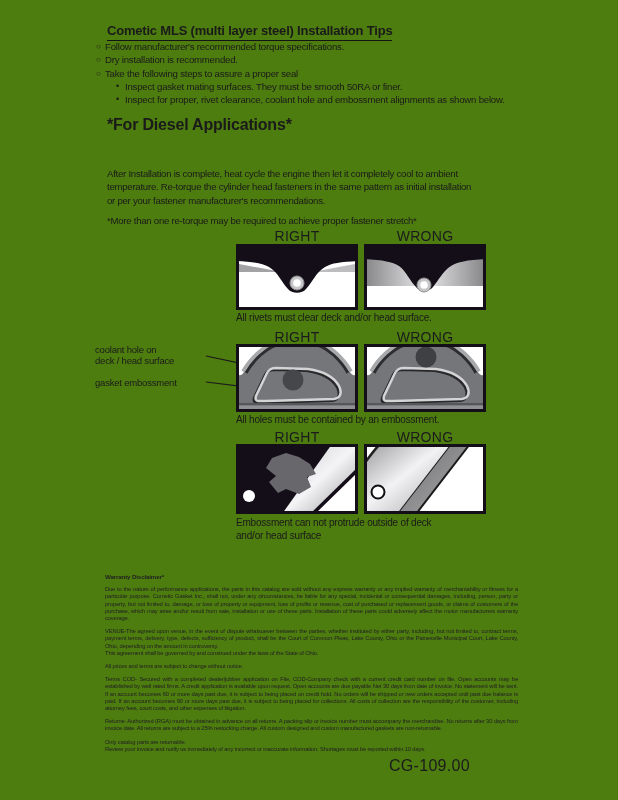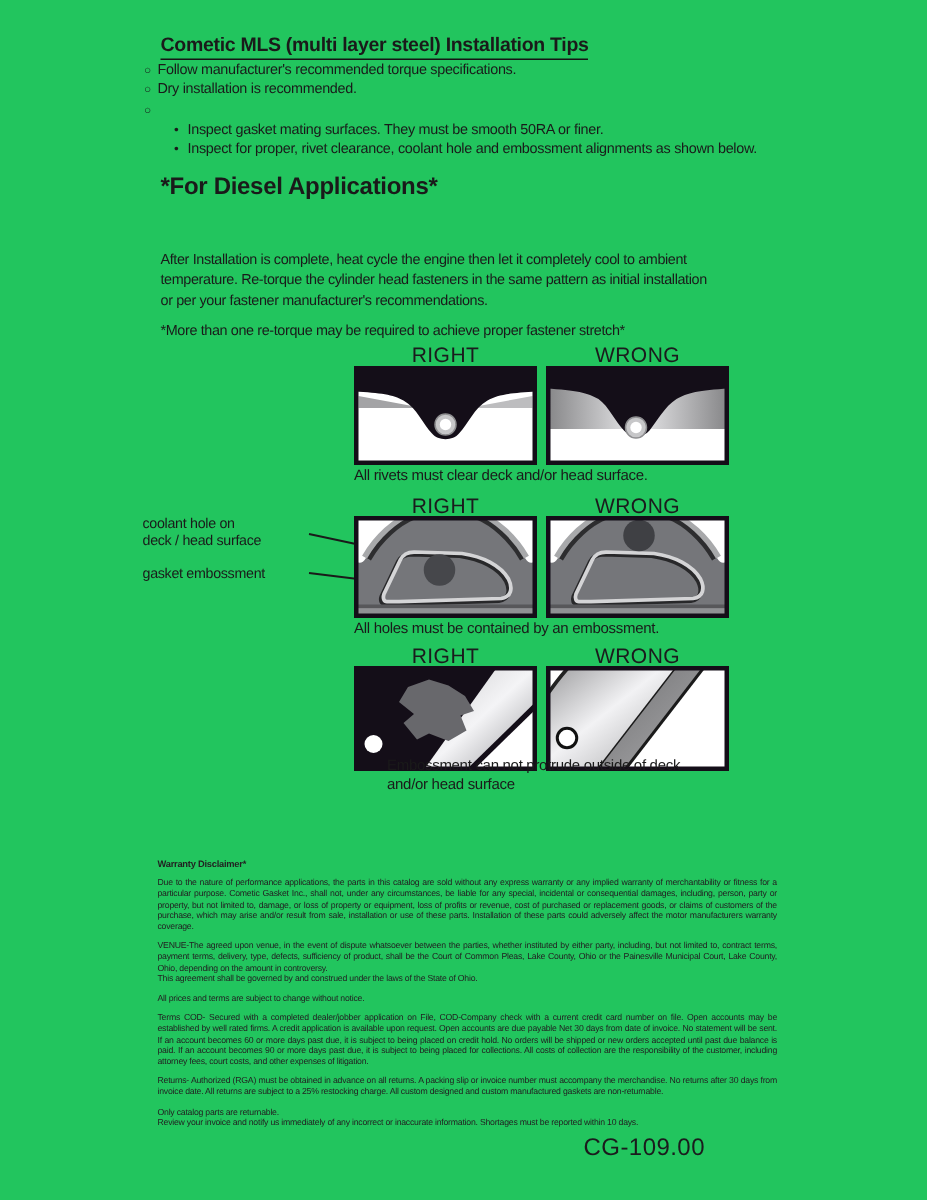--- a/index.html
+++ b/index.html
@@ -1,17 +1,17 @@
 <!DOCTYPE html>
 <html><head>
 <meta charset="utf-8">
 <style>
   html,body{margin:0;padding:0;background:#ffffff;}
   .page{
-    position:relative;width:618px;height:800px;background:#22c55e;overflow:hidden;
+    position:relative;width:618px;height:800px;background:#4d7c0f;overflow:hidden;
     font-family:"Liberation Sans",sans-serif;color:#1a1a1a;
   }
   .abs{position:absolute;}
   .doc-title{
     font-size:13px;font-weight:700;letter-spacing:-0.2px;
     border-bottom:1.5px solid #141414;padding-bottom:2px;display:inline-block;
   }
   .tips{font-size:9.6px;letter-spacing:-0.2px;}
   .tip-row{display:flex;align-items:flex-start;line-height:13.3px;}
   .tip-row .marker{width:9px;font-size:8px;flex:0 0 9px;text-align:left;}
@@ -41,20 +41,21 @@
     <div class="tip-row">
       <span class="marker">○</span>
       <span>Follow manufacturer's recommended torque specifications.</span>
     </div>
     <div class="tip-row">
       <span class="marker">○</span>
       <span>Dry installation is recommended.</span>
     </div>
     <div class="tip-row">
       <span class="marker">○</span>
+      <span>Take the following steps to assure a proper seal</span>
     </div>
     <div class="tip-row sub">
       <span class="marker">•</span>
       <span>Inspect gasket mating surfaces.  They must be smooth 50RA or finer.</span>
     </div>
     <div class="tip-row sub">
       <span class="marker">•</span>
       <span>Inspect for proper, rivet clearance, coolant hole and embossment alignments as shown below.</span>
     </div>
   </div>
@@ -195,21 +196,21 @@
       <path d="M16,0 H88 L34,70 H0 V20 C6,12 10,6 16,0 Z" fill="url(#g4)"></path>
       <path d="M16,0 C10,6 6,12 0,20" fill="none" stroke="#222222" stroke-width="2.5"></path>
       <line x1="88" y1="0" x2="34" y2="70" stroke="#1a1a1a" stroke-width="2"></line>
       <polygon points="88,0 106,0 52,70 34,70" fill="url(#g5)"></polygon>
       <line x1="106" y1="0" x2="52" y2="70" stroke="#1a1a1a" stroke-width="2"></line>
       <circle cx="14" cy="48" r="6.5" fill="#ffffff" stroke="#111111" stroke-width="2"></circle>
       <rect x="1.5" y="1.5" width="119" height="67" fill="none" stroke="#140e18" stroke-width="3"></rect>
     </svg>
   </div>
 
-  <div class="abs dg-caption" style="left:236px;top:505px;width:250px;margin-left:22px;">Embossment can not protrude outside of deck
+  <div class="abs dg-caption" style="left:236px;top:517px;width:250px;">Embossment can not protrude outside of deck
 and/or head surface</div>
 
   <div class="abs legal" style="left:105px;top:573px;">
     <p class="legal-head">Warranty Disclaimer*</p>
     <p>Due to the nature of performance applications, the parts in this catalog are sold without any express warranty or any implied warranty of merchantability or fitness for a particular purpose.  Cometic Gasket Inc., shall not, under any circumstances, be liable for any special, incidental or consequential damages, including, person, party or property, but not limited to, damage, or loss of property or equipment, loss of profits or revenue, cost of purchased or replacement goods, or claims of customers of the purchase, which may arise and/or result from sale, installation or use of these parts.  Installation of these parts could adversely affect the motor manufacturers warranty coverage.</p>
     <p>VENUE-The agreed upon venue, in the event of dispute whatsoever between the parties, whether instituted by either party, including, but not limited to, contract terms, payment terms, delivery, type, defects, sufficiency of product, shall be the Court of Common Pleas, Lake County, Ohio or the Painesville Municipal Court, Lake County, Ohio, depending on the amount in controversy.
 This agreement shall be governed by and construed under the laws of the State of Ohio.</p>
     <p>All prices and terms are subject to change without notice.</p>
     <p>Terms COD- Secured with a completed dealer/jobber application on File, COD-Company check with a current credit card number on file.  Open accounts may be established by well rated firms.  A credit application is available upon request.  Open accounts are due payable Net 30 days from date of invoice.  No statement will be sent.  If an account becomes 60 or more days past due, it is subject to being placed on credit hold.  No orders will be shipped or new orders accepted until past due balance is paid.  If an account becomes 90 or more days past due, it is subject to being placed for collections.  All costs of collection are the responsibility of the customer, including attorney fees, court costs, and other expenses of litigation.</p>
     <p>Returns- Authorized (RGA) must be obtained in advance on all returns.  A packing slip or invoice number must accompany the merchandise.  No returns after 30 days from invoice date.  All returns are subject to a 25% restocking charge.  All custom designed and custom manufactured gaskets are non-returnable.</p>

